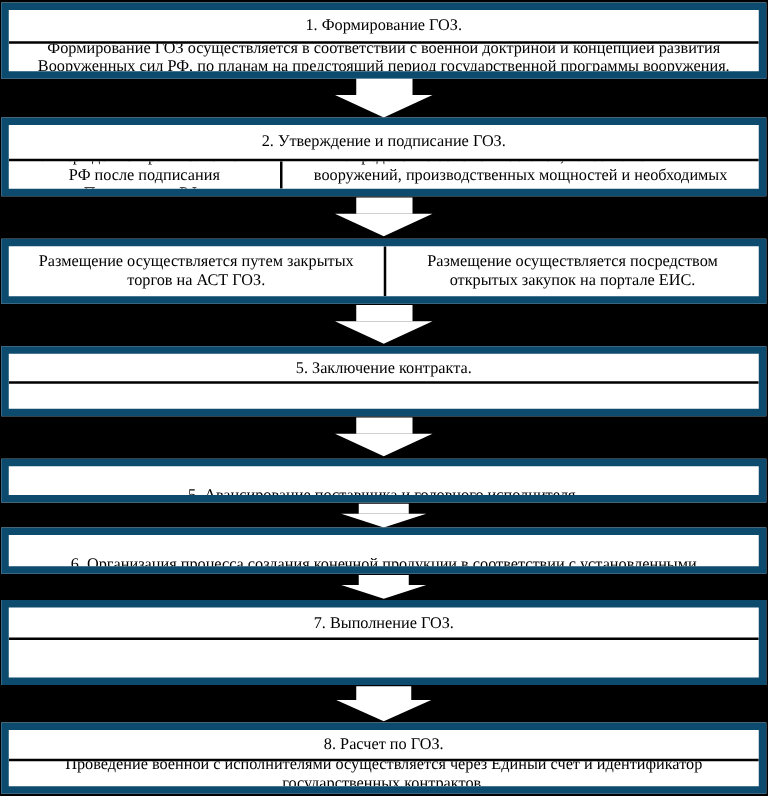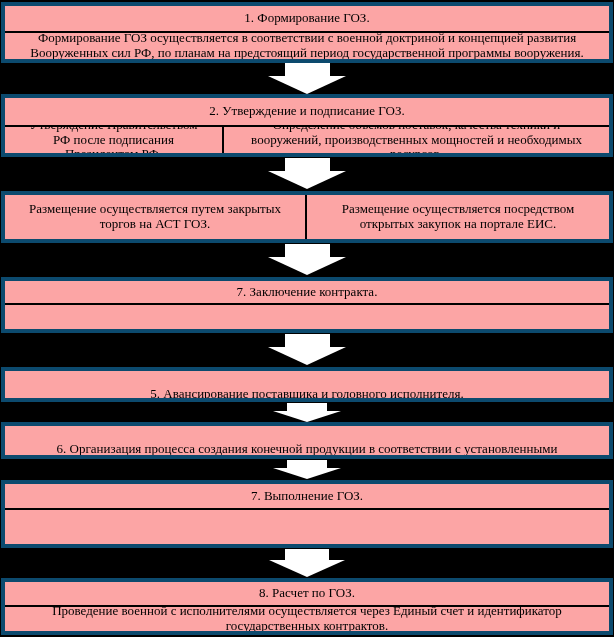--- a/index.html
+++ b/index.html
@@ -10,22 +10,22 @@
     height: 637px;
     background: #000000;
     font-family: "Liberation Serif", "DejaVu Serif", serif;
     color: #000000;
     overflow: hidden;
   }
   .block {
     position: absolute;
     left: 1px;
     width: 612px;
-    background: #fca5a5;
-    border: 4px solid #0c4a6e;
+    background: #ffffff;
+    border: 6px solid #0c4a6e;
     box-sizing: border-box;
     display: flex;
     flex-direction: column;
     overflow: hidden;
   }
   .row-title {
     display: flex;
     align-items: center;
     justify-content: center;
     text-align: center;
@@ -159,21 +159,21 @@
       <div class="cell right">Размещение осуществляется посредством открытых закупок на портале ЕИС.</div>
     </div>
   </div>
 
   <div class="arrow lg" id="a3">
     <div class="stem"></div>
     <div class="head"></div>
   </div>
 
   <div class="block" id="b4">
-    <div class="row-title has-sub">7. Заключение контракта.</div>
+    <div class="row-title has-sub">5. Заключение контракта.</div>
   </div>
 
   <div class="arrow lg" id="a4">
     <div class="stem"></div>
     <div class="head"></div>
   </div>
 
   <div class="block" id="b5">
     <div class="single">5. Авансирование поставщика и головного исполнителя.</div>
   </div>

